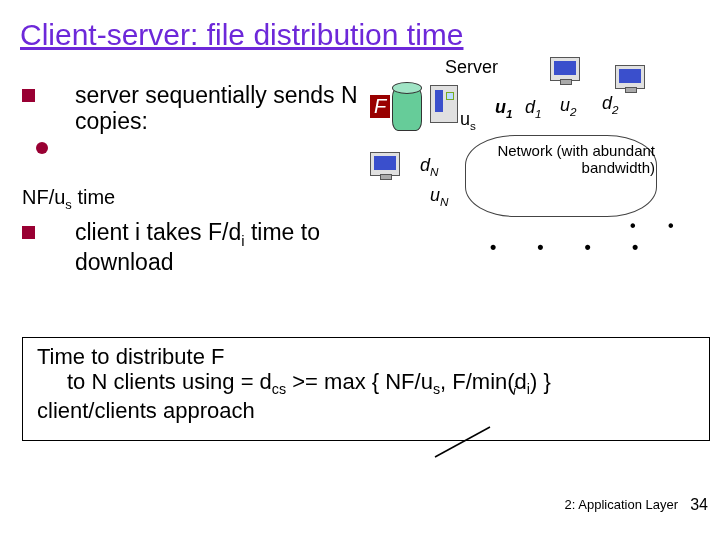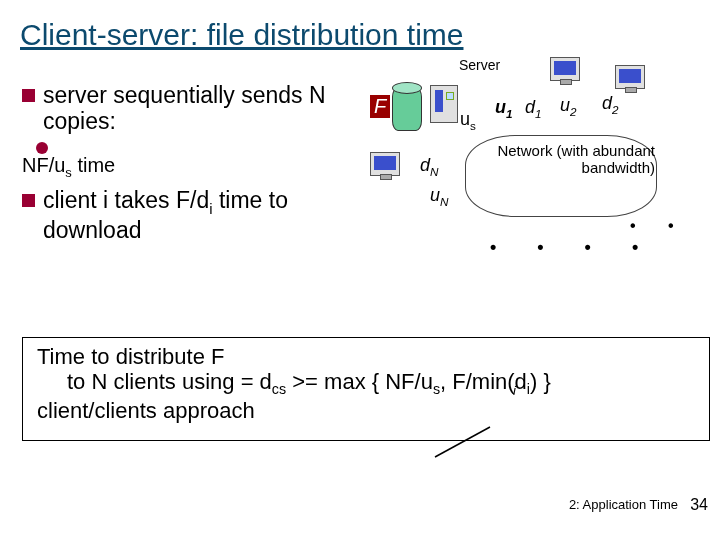--- a/index.html
+++ b/index.html
@@ -9,50 +9,50 @@
     height: 540px;
     font-family: "Comic Sans MS", cursive, sans-serif;
     background: #fff;
     position: relative;
     overflow: hidden;
   }
   .title {
     font-size: 30px;
     text-decoration: underline;
     padding: 18px 0 0 20px;
-    color: #0c4a6e;
+    color: #6d28d9;
   }
   .content-area {
     position: relative;
     width: 720px;
     height: 470px;
   }
   .bullets {
     position: absolute;
     left: 22px;
     top: 30px;
     width: 340px;
     font-size: 23px;
     color: #000;
     line-height: 1.15;
   }
-  .bullet-row { display: flex; align-items: flex-start; margin-bottom: 2px; }
+  .bullet-row { display: flex; align-items: flex-start; margin-bottom: 2px; gap: 32px; }
   .sq { display:inline-block; width:13px; height:13px; background:#990033; margin:7px 8px 0 0; flex-shrink:0; }
   .circ { display:inline-block; width:12px; height:12px; border-radius:50%; background:#990033; margin:5px 8px 0 14px; flex-shrink:0; }
   .sub { font-size: 20px; flex-direction: column; }
   sub { font-size: 0.65em; vertical-align: sub; }
 
   .diagram {
     position: absolute;
     left: 370px;
     top: 5px;
     width: 330px;
     height: 220px;
   }
-  .server-label { position:absolute; left:89px; top:0; font-size:14px; }
+  .server-label { position:absolute; left:75px; top:0; font-size:18px; }
   
   .cyl { position:absolute; left:22px; top:30px; width:28px; height:42px; background:#66cc99; border:1px solid #333; border-radius:6px/10px; }
   .cyl:before { content:""; position:absolute; left:-1px; top:-6px; width:28px; height:10px; border:1px solid #333; border-radius:50%; background:#a0e4c5; }
   .F-label { position:absolute; left:0px; top:38px; font-size:20px; font-style:italic; color:#fff; background:#900; padding:0 4px; }
   
   .srv { position:absolute; left:60px; top:28px; width:26px; height:36px; background:#e0e0e0; border:1px solid #555; }
   .srv:before { content:""; position:absolute; left:4px; top:4px; width:8px; height:22px; background:#3a4fcc; }
   .srv:after { content:""; position:absolute; left:15px; top:6px; width:6px; height:6px; border:1px solid #7a2; background:#bdf; }
   .us-label { position:absolute; left:90px; top:52px; font-size:18px; }
   
@@ -150,16 +150,16 @@
       <span class="minlabel">i</span>
     </div>
     <div class="line3">client/clients approach</div>
   </div>
 
   <svg class="arrow-svg" viewBox="0 0 80 40">
     <line x1="5" y1="35" x2="60" y2="5" stroke="#000" stroke-width="1.5"></line>
   </svg>
 
 
-  <div class="footer-ch">2: Application Time</div>
+  <div class="footer-ch">2: Application Layer</div>
   <div class="footer-pg">34</div>
 
 </div>
 
 </body></html>

